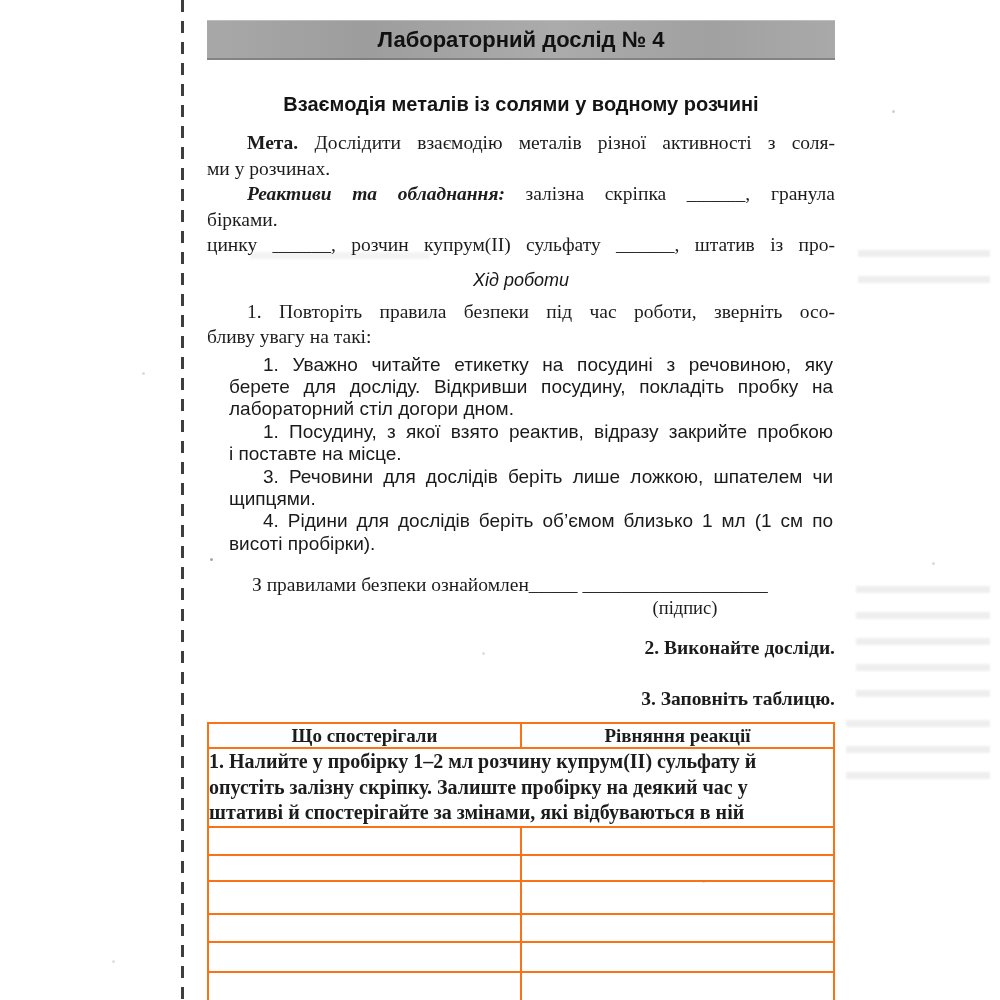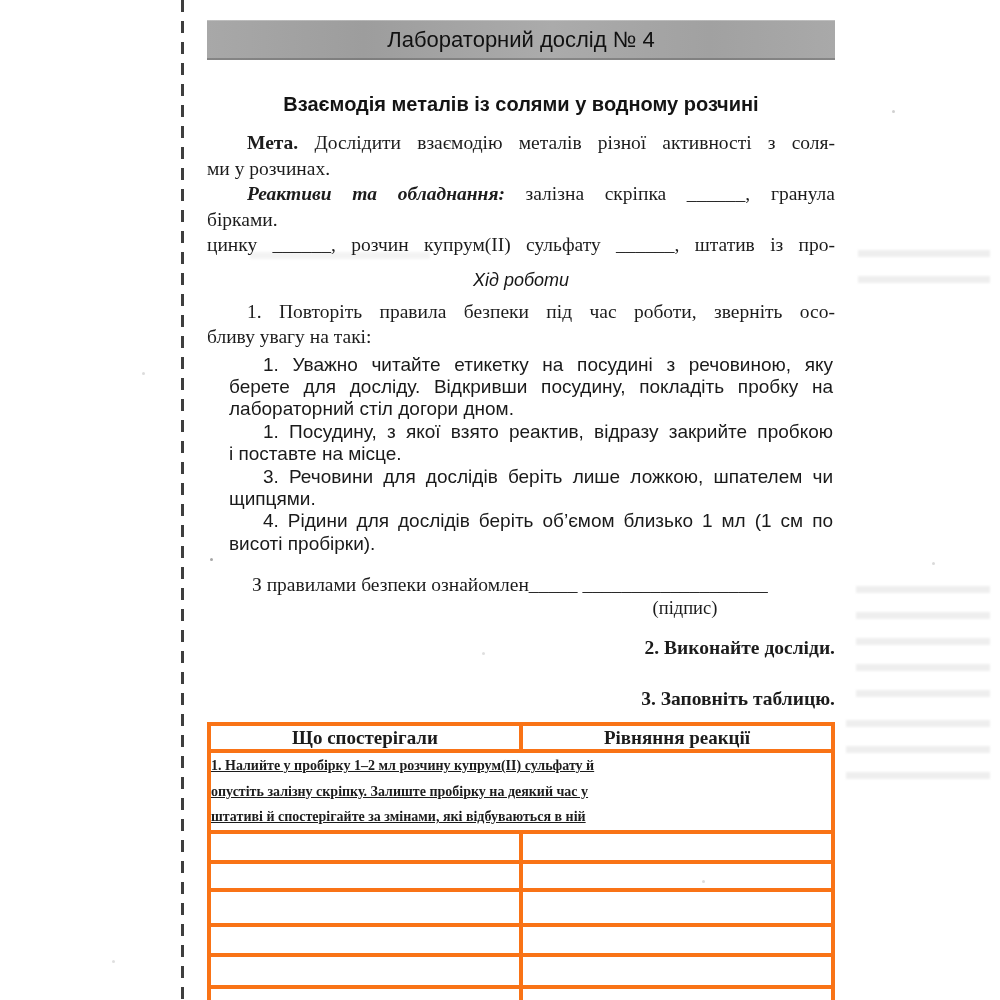--- a/index.html
+++ b/index.html
@@ -13,21 +13,21 @@
     position:absolute;left:181px;top:0;bottom:0;width:3px;
     background:repeating-linear-gradient(to bottom,#3e3e3e 0 12px,rgba(0,0,0,0) 12px 21px);
   }
   .content{position:absolute;left:207px;top:0;width:628px;}
   .bar{
     margin-top:20px;height:40px;
     background:linear-gradient(90deg,#a8a8a8,#9d9d9d 25%,#ababab 55%,#a1a1a1 80%,#a9a9a9);
     box-shadow:inset 0 -2px 0 rgba(70,70,70,.35), inset 0 1px 0 rgba(255,255,255,.25);
     text-align:center;line-height:40px;
     font-family:"Liberation Sans","DejaVu Sans",sans-serif;
-    font-weight:normal;font-size:22px;color:#111;
+    font-weight:bold;font-size:22px;color:#111;
   }
   .title{
     margin:32px 0 0 0;text-align:center;
     font-family:"Liberation Sans","DejaVu Sans",sans-serif;
     font-weight:bold;font-size:20px;line-height:24px;color:#141414;
   }
   .serifline{font-size:19.5px;line-height:25.5px;display:block;}
   .j{text-align:justify;text-align-last:justify;}
   .ind{padding-left:40px;}
   .para{margin:0;}
@@ -43,26 +43,26 @@
     font-family:"Liberation Sans","DejaVu Sans",sans-serif;}
   .subline{font-size:19px;line-height:22.4px;display:block;color:#1a1a1a;}
   .subind{padding-left:34px;}
   .ack{margin-top:17px;padding-left:45px;font-size:19.5px;line-height:25px;}
   .sigcap{margin:1px 0 0 430px;width:96px;text-align:center;font-size:18.5px;}
   .stepbold{font-weight:bold;font-size:19.5px;line-height:25px;padding-left:40px;margin:0;text-align:right;}
   .s2{margin-top:16px;} .s3{margin-top:26px;}
   table.obs{
     margin-top:11px;border-collapse:collapse;width:628px;table-layout:fixed;
   }
-  table.obs th, table.obs td{border:4px solid #f97316;padding:0;}
+  table.obs th, table.obs td{border:2px solid #f97316;padding:0;}
   table.obs th{
     height:23px;font-size:19px;font-weight:bold;text-align:center;vertical-align:middle;
   }
   td.task{padding:2px 6px 4px 6px;}
-  .taskline{font-size:14px;line-height:25.5px;font-weight:bold;display:block;text-decoration:underline;}
+  .taskline{font-size:20px;line-height:25.5px;font-weight:bold;display:block;}
   tr.er1 td{height:26px;} tr.er2 td{height:24px;} tr.er3 td{height:31px;}
   tr.er4 td{height:26px;} tr.er5 td{height:28px;} tr.er6 td{height:28px;}
   .ghost{
     position:absolute;pointer-events:none;
     background:repeating-linear-gradient(to bottom,rgba(95,95,95,.10) 0 7px,rgba(0,0,0,0) 7px 26px);
     filter:blur(1.2px);
   }
   .g1{left:858px;top:250px;width:132px;height:52px;}
   .g2{left:250px;top:252px;width:180px;height:22px;opacity:.7;}
   .g3{left:856px;top:586px;width:134px;height:120px;}

